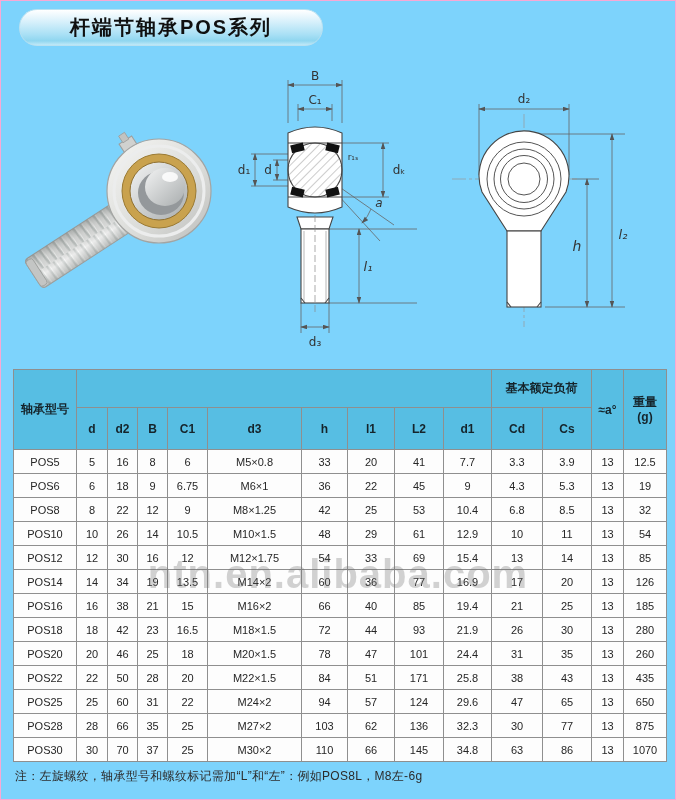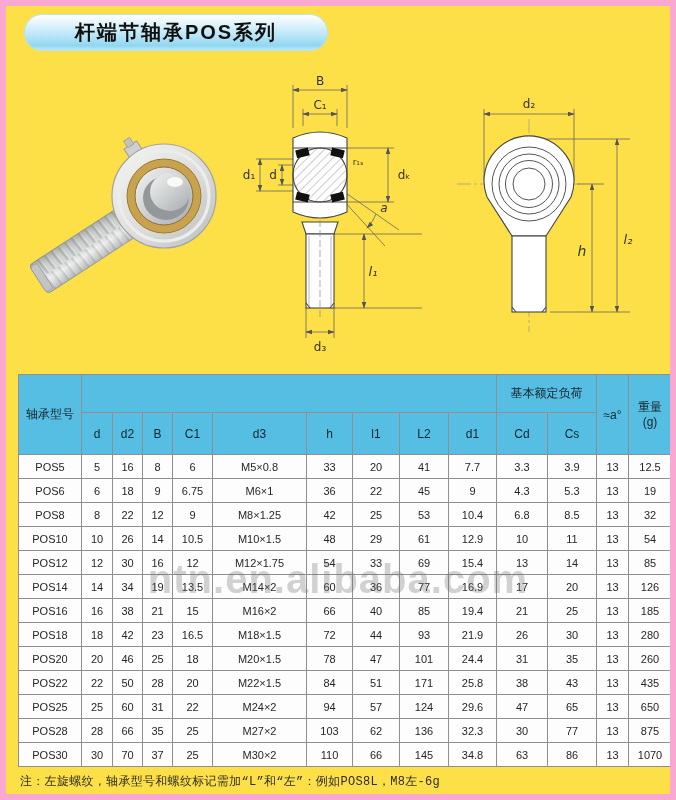--- a/index.html
+++ b/index.html
@@ -1,18 +1,18 @@
 <!DOCTYPE html>
 <html><head>
 <meta charset="utf-8">
 <style>
   html,body{margin:0;padding:0;background:#fff;}
   .page{
     position:relative;width:676px;height:800px;box-sizing:border-box;
-    background:#fde047;border:6px solid #f9a8d4;overflow:hidden;
+    background:#7dd3fc;border:1px solid #f9a8d4;overflow:hidden;
     font-family:"Liberation Sans",sans-serif;
   }
   .title-pill{
     position:absolute;left:18px;top:8px;width:302px;height:35px;
     border-radius:18px;
     background:linear-gradient(180deg,#ffffff 0%,#e2f4fc 25%,#a9e0f5 70%,#8fd6ef 88%,#bfe9f8 100%);
     border:1px solid #b9e1f1;
     display:flex;align-items:center;justify-content:center;
     font-size:20px;font-weight:bold;color:#101010;letter-spacing:2px;
   }
@@ -23,31 +23,31 @@
 
   table.spec{
     position:absolute;left:12px;top:368px;width:653px;
     border-collapse:collapse;table-layout:fixed;z-index:1;
   }
   table.spec th,table.spec td{
     border:1px solid #8f8f8f;text-align:center;vertical-align:middle;
     padding:0;
   }
   table.spec thead th{
-    background:#57BEE3;color:#15242b;font-weight:normal;font-size:12px;
+    background:#57BEE3;color:#15242b;font-weight:bold;font-size:12px;
   }
   table.spec thead tr.r1{height:38px;}
   table.spec thead tr.r2{height:42px;}
   table.spec td{
     height:23px;background:#fdfdfd;color:#262626;font-size:11px;
   }
   th.pre{white-space:pre-line;line-height:1.25;}
   .note{
     position:absolute;left:14px;top:767px;font-size:12px;color:#2c2c2c;
-    letter-spacing:.3px;white-space:nowrap;font-family:Liberation Mono, monospace;
+    letter-spacing:.3px;white-space:nowrap;
   }
   .watermark{
     position:absolute;left:50%;top:551px;transform:translateX(-50%);
     font-size:40px;font-weight:bold;color:rgba(110,110,110,.30);
     letter-spacing:1px;white-space:nowrap;z-index:3;pointer-events:none;
   }
   svg text{fill:#333;font-family:"DejaVu Sans",sans-serif;}
 </style>
 </head>
 <body>

